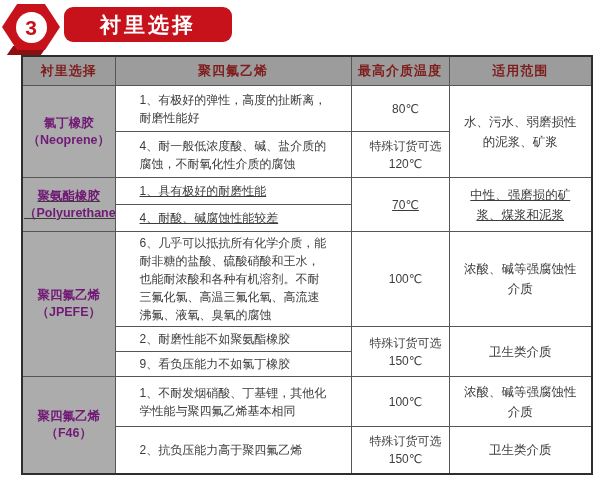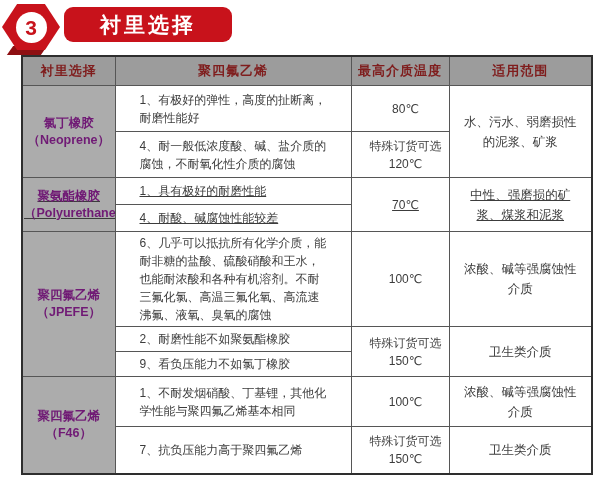--- a/index.html
+++ b/index.html
@@ -150,21 +150,21 @@
       </tr>
 
       <tr class="h50">
         <td class="mat preline" rowspan="2">聚四氟乙烯
 （F46）</td>
         <td class="perf">1、不耐发烟硝酸、丁基锂，其他化学性能与聚四氟乙烯基本相同</td>
         <td class="temp">100℃</td>
         <td class="range">浓酸、碱等强腐蚀性介质</td>
       </tr>
       <tr class="h47">
-        <td class="perf">7、抗负压能力高于聚四氟乙烯</td>
+        <td class="perf">2、抗负压能力高于聚四氟乙烯</td>
         <td class="temp preline">特殊订货可选
 150℃</td>
         <td class="range center">卫生类介质</td>
       </tr>
     </tbody>
   </table>
 
 </div>
 
 </body></html>

